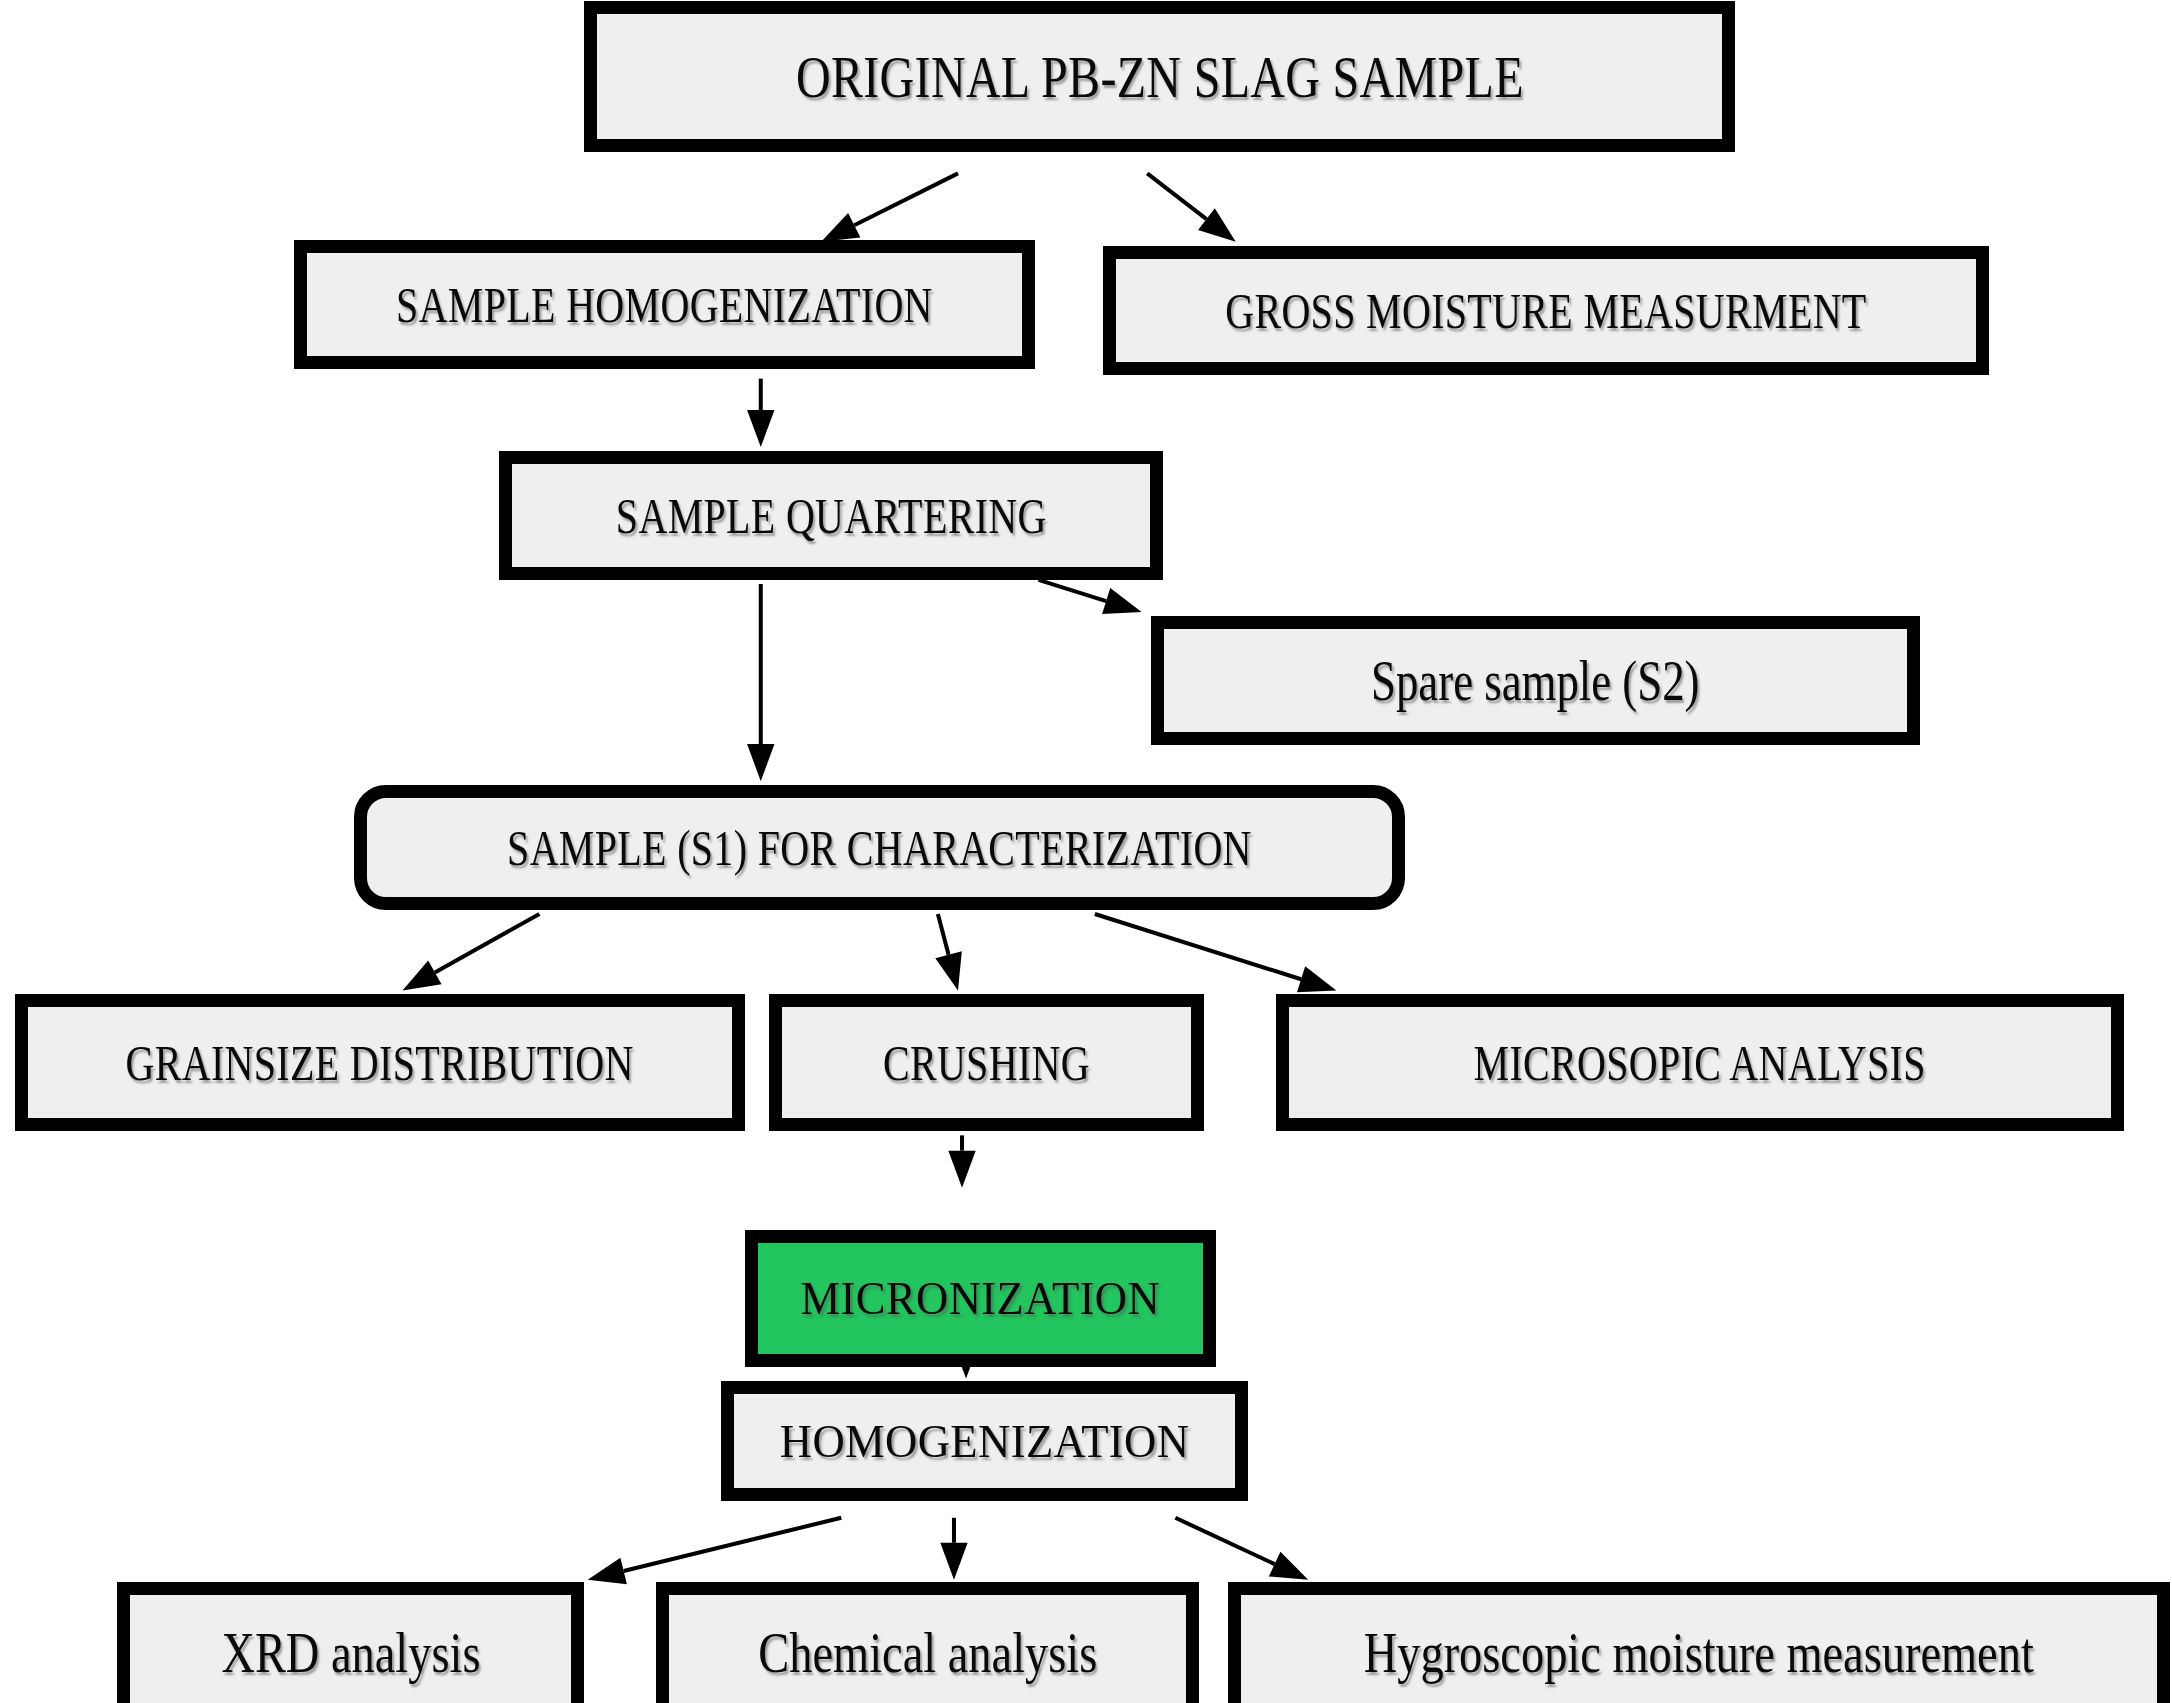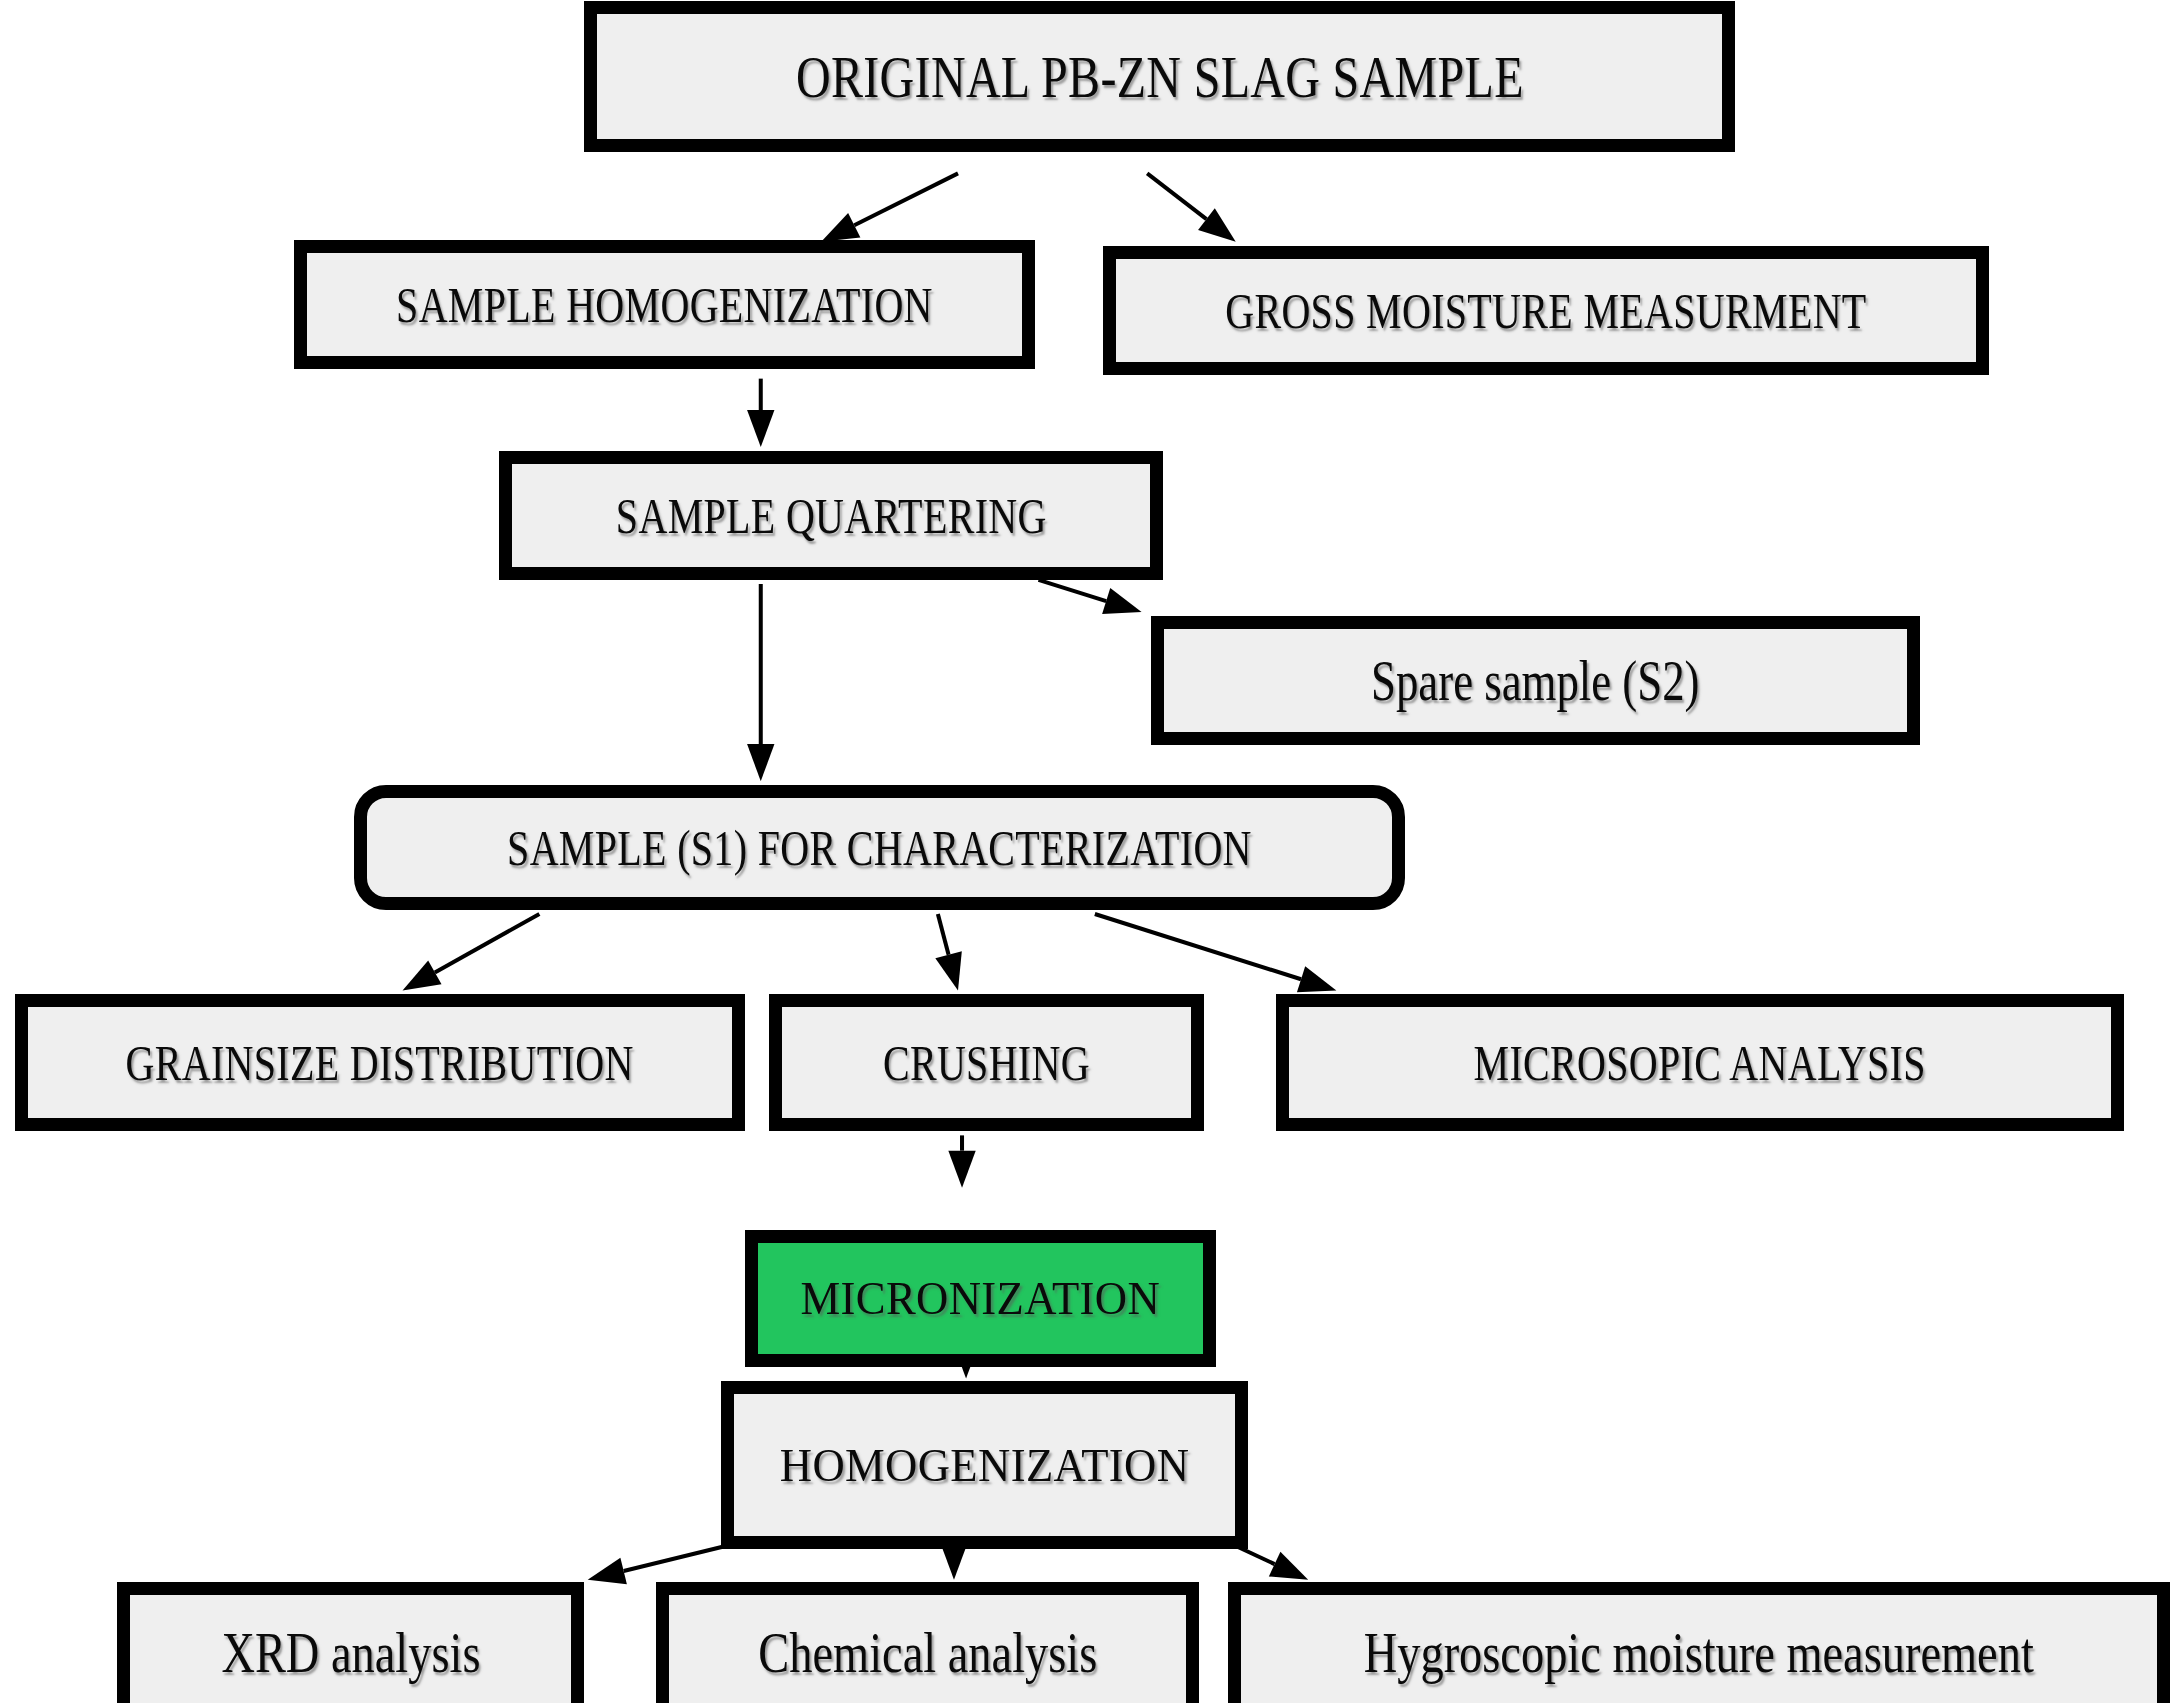--- a/index.html
+++ b/index.html
@@ -134,21 +134,21 @@
       </div>
       <div class="node sc" style="left: 769px; top: 994px; width: 435px; height: 137px; background: rgb(239, 239, 239); border-color: rgb(0, 0, 0);">
         <span class="lbl" style="font-size: 50px; color: rgb(10, 10, 10);">CRUSHING</span>
       </div>
       <div class="node sc" style="left: 1276px; top: 994px; width: 848px; height: 137px; background: rgb(239, 239, 239); border-color: rgb(0, 0, 0);">
         <span class="lbl" style="font-size: 50px; color: rgb(10, 10, 10);">MICROSOPIC ANALYSIS</span>
       </div>
       <div class="node sc wide" style="left: 745px; top: 1192px; width: 471px; height: 137px; background: #22c55e; border-color: rgb(0, 0, 0); margin-top: 38px;">
         <span class="lbl" style="font-size: 47px; color: rgb(10, 10, 10);">MICRONIZATION</span>
       </div>
-      <div class="node sc wide" style="left: 721px; top: 1381px; width: 527px; height: 168px; background: rgb(239, 239, 239); border-color: rgb(0, 0, 0);">
+      <div class="node sc wide" style="left: 721px; top: 1381px; width: 527px; height: 120px; background: rgb(239, 239, 239); border-color: rgb(0, 0, 0);">
         <span class="lbl" style="font-size: 47px; color: rgb(10, 10, 10);">HOMOGENIZATION</span>
       </div>
       <div class="node mc" style="left: 117px; top: 1582px; width: 467px; height: 141px; background: rgb(239, 239, 239); border-color: rgb(0, 0, 0);">
         <span class="lbl" style="font-size: 58px; color: rgb(10, 10, 10);">XRD analysis</span>
       </div>
       <div class="node mc" style="left: 656px; top: 1582px; width: 543px; height: 141px; background: rgb(239, 239, 239); border-color: rgb(0, 0, 0);">
         <span class="lbl" style="font-size: 58px; color: rgb(10, 10, 10);">Chemical analysis</span>
       </div>
       <div class="node mc" style="left: 1228px; top: 1582px; width: 942px; height: 141px; background: rgb(239, 239, 239); border-color: rgb(0, 0, 0);">
         <span class="lbl" style="font-size: 58px; color: rgb(10, 10, 10);">Hygroscopic moisture measurement</span>

